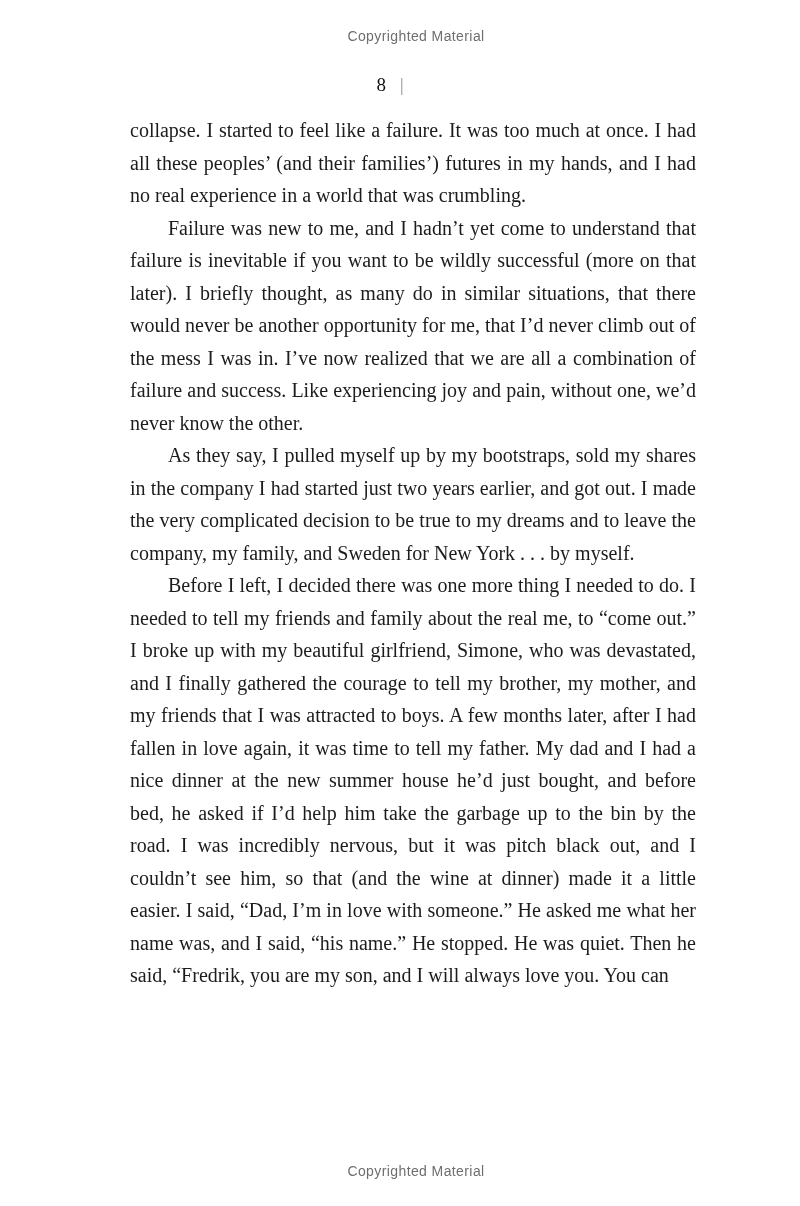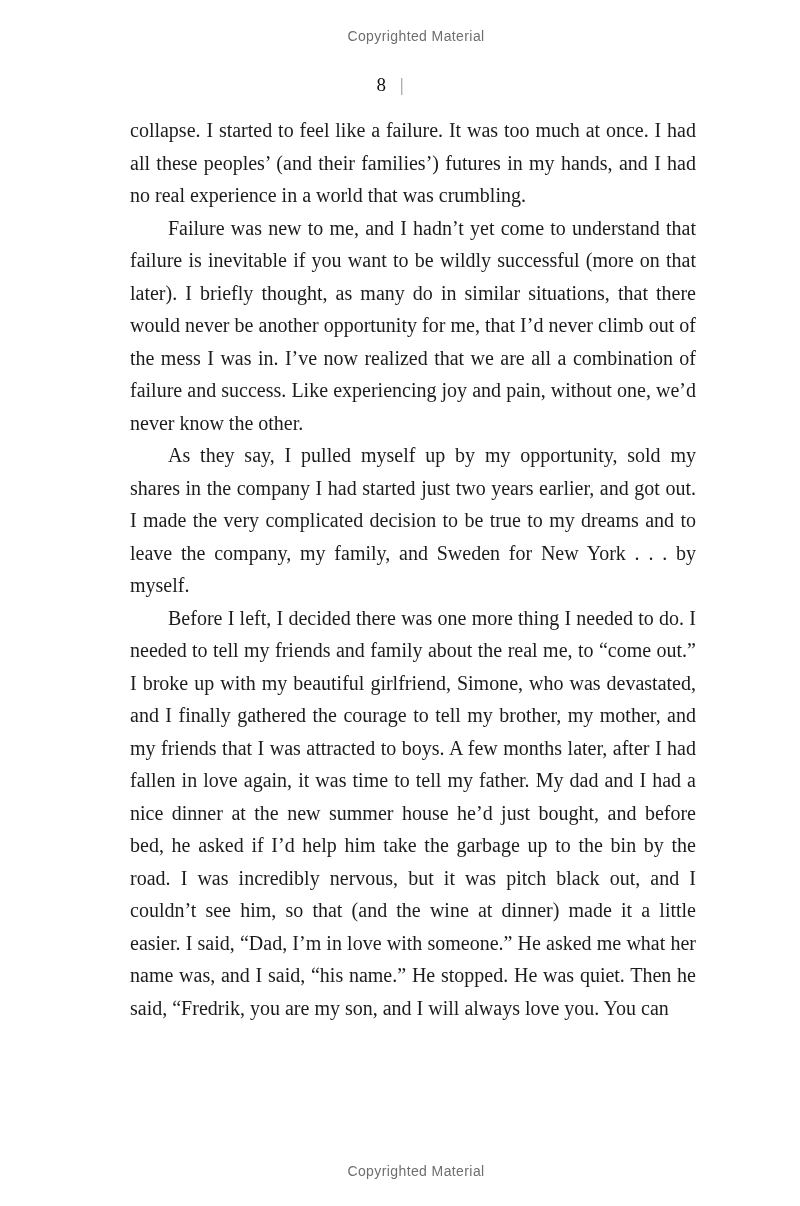--- a/index.html
+++ b/index.html
@@ -83,19 +83,19 @@
   <div class="copyright top">Copyrighted Material</div>
 
   <div class="running-header">
     <span class="pagenum">8</span>
     <span class="sep">|</span>
   </div>
 
   <div class="body-text">
     <p class="no-indent">collapse. I started to feel like a failure. It was too much at once. I had all these peoples’ (and their families’) futures in my hands, and I had no real experience in a world that was crumbling.</p>
     <p class="indent">Failure was new to me, and I hadn’t yet come to understand that failure is inevitable if you want to be wildly successful (more on that later). I briefly thought, as many do in similar situations, that there would never be another opportunity for me, that I’d never climb out of the mess I was in. I’ve now realized that we are all a combination of failure and success. Like experiencing joy and pain, without one, we’d never know the other.</p>
-    <p class="indent">As they say, I pulled myself up by my opportunity, sold my shares in the company I had started just two years earlier, and got out. I made the very complicated decision to be true to my dreams and to leave the company, my family, and Sweden for New York . . . by myself.</p>
+    <p class="indent">As they say, I pulled myself up by my bootstraps, sold my shares in the company I had started just two years earlier, and got out. I made the very complicated decision to be true to my dreams and to leave the company, my family, and Sweden for New York . . . by myself.</p>
     <p class="indent">Before I left, I decided there was one more thing I needed to do. I needed to tell my friends and family about the real me, to “come out.” I broke up with my beautiful girlfriend, Simone, who was devastated, and I finally gathered the courage to tell my brother, my mother, and my friends that I was attracted to boys. A few months later, after I had fallen in love again, it was time to tell my father. My dad and I had a nice dinner at the new summer house he’d just bought, and before bed, he asked if I’d help him take the garbage up to the bin by the road. I was incredibly nervous, but it was pitch black out, and I couldn’t see him, so that (and the wine at dinner) made it a little easier. I said, “Dad, I’m in love with someone.” He asked me what her name was, and I said, “his name.” He stopped. He was quiet. Then he said, “Fredrik, you are my son, and I will always love you. You can</p>
   </div>
 
   <div class="copyright bottom">Copyrighted Material</div>
 
 </div>
 
 </body></html>

